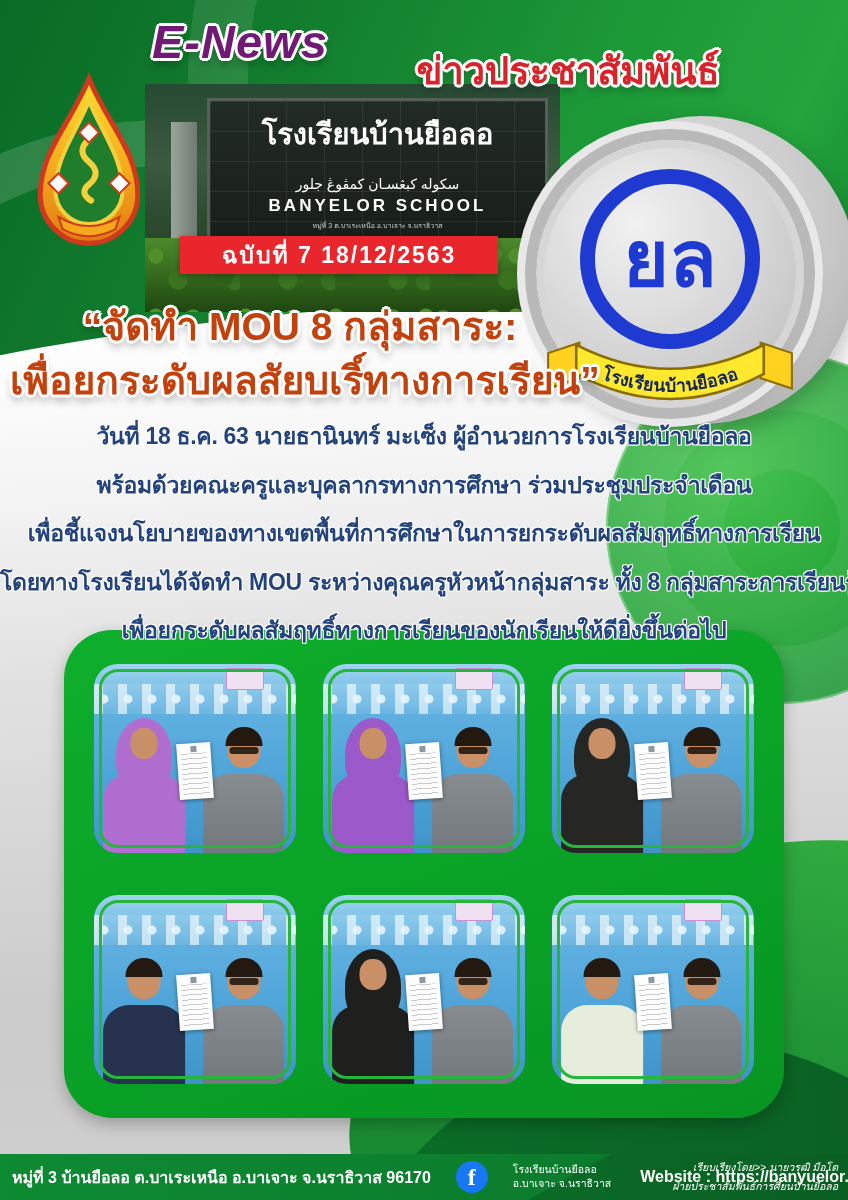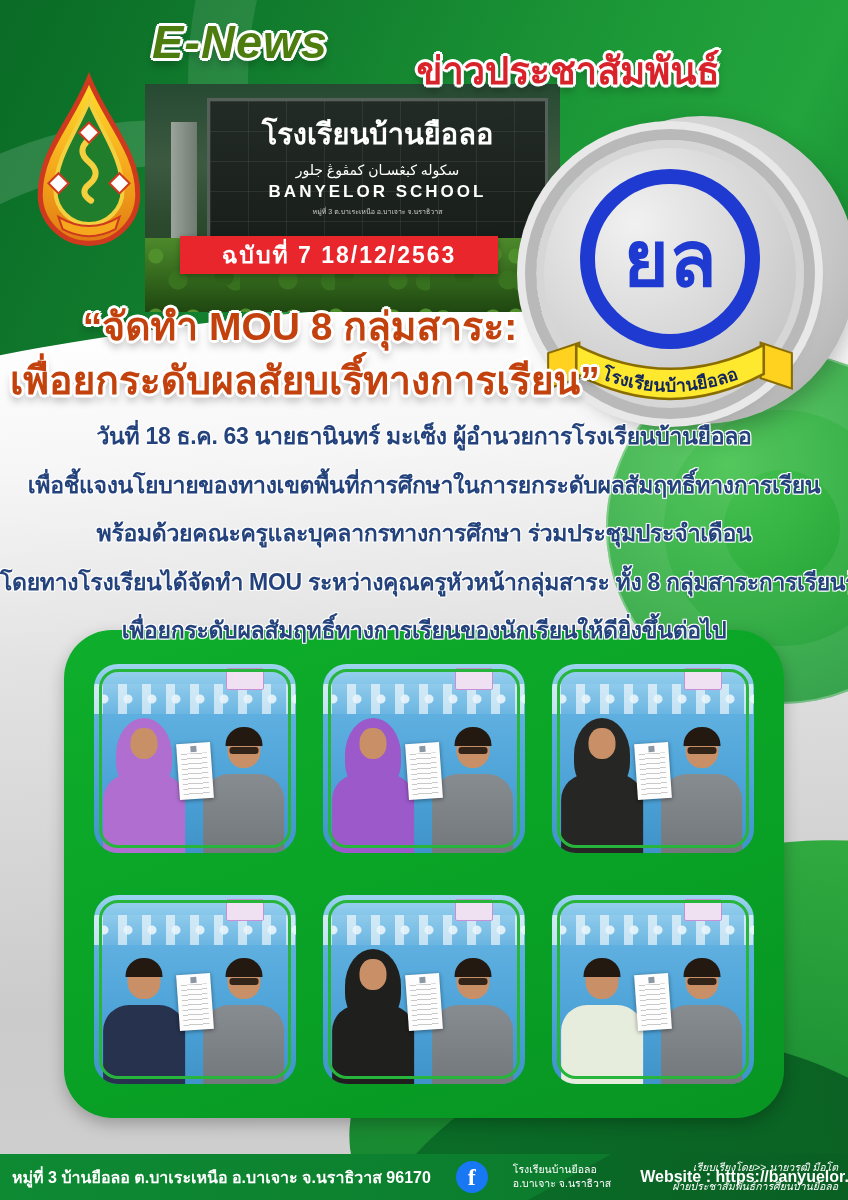--- a/index.html
+++ b/index.html
@@ -24,39 +24,39 @@
     box-shadow:0 10px 24px rgba(0,0,0,.25);}
   .sweep-bright{position:absolute;right:-230px;bottom:-60px;width:740px;height:400px;border-radius:50%;z-index:2;
     background:linear-gradient(205deg,#38b444,#1d9034 55%,#137c2c);transform:rotate(-17deg);}
   .sweep-dark{position:absolute;right:-160px;bottom:-170px;width:700px;height:330px;z-index:2;
     border-radius:50% 50% 0 0/100% 100% 0 0;
     background:linear-gradient(90deg,#0a6f28,#0b5e22);transform:rotate(-7deg);}
 
   
   .emblem{position:absolute;left:28px;top:72px;width:122px;height:178px;z-index:3;}
   .enews{position:absolute;left:152px;top:14px;z-index:4;font-style:italic;font-weight:bold;
-    font-size:47px;color:#4d7c0f;letter-spacing:1px;}
+    font-size:47px;color:#701a75;letter-spacing:1px;}
   .main-title{position:absolute;left:308px;top:40px;width:520px;z-index:4;text-align:center;
     font-weight:bold;font-size:38px;color:#d8232a;white-space:nowrap;}
   .o2{text-shadow:-2px -2px 0 #fff,2px -2px 0 #fff,-2px 2px 0 #fff,2px 2px 0 #fff,
       -3px 0 0 #fff,3px 0 0 #fff,0 -3px 0 #fff,0 3px 0 #fff,0 6px 8px rgba(0,0,0,.35);}
   .o1{text-shadow:-1px -1px 0 #fff,1px -1px 0 #fff,-1px 1px 0 #fff,1px 1px 0 #fff;}
 
   
   .sign-photo{position:absolute;left:145px;top:84px;width:415px;height:228px;z-index:2;overflow:hidden;
     background:linear-gradient(180deg,#274a33 0%,#3c5a40 35%,#2c4a2e 60%,#24401f 100%);}
   .pillar{position:absolute;left:26px;top:38px;width:26px;height:130px;background:linear-gradient(90deg,#9aa49a,#6f7a70);}
   .sign-board{position:absolute;left:62px;top:14px;right:12px;height:156px;
     background:
       repeating-linear-gradient(90deg,rgba(255,255,255,.07) 0 1px,transparent 1px 38px),
       repeating-linear-gradient(180deg,rgba(255,255,255,.07) 0 1px,transparent 1px 30px),
       linear-gradient(180deg,#232b26,#171d19);
     border:3px solid #55605a;color:#fff;text-align:center;}
   .sign-thai{font-size:29px;font-weight:bold;margin-top:10px;}
-  .sign-arabic{font-size:14px;margin-top:5px;}
+  .sign-arabic{font-size:14px;margin-top:19px;}
   .sign-eng{font-size:17px;font-weight:bold;letter-spacing:3px;margin-top:4px;text-align:center;}
   .sign-sub{font-size:7px;opacity:.75;margin-top:4px;}
   .hedge{position:absolute;left:0;bottom:0;width:100%;height:74px;
     background:
       radial-gradient(circle at 12% 30%,#4f8f2c 0 7px,transparent 8px),
       radial-gradient(circle at 30% 60%,#3a7320 0 9px,transparent 10px),
       radial-gradient(circle at 48% 25%,#568f2e 0 8px,transparent 9px),
       radial-gradient(circle at 66% 55%,#2f6119 0 9px,transparent 10px),
       radial-gradient(circle at 84% 30%,#4c8629 0 8px,transparent 9px),
       radial-gradient(circle at 95% 65%,#37701f 0 9px,transparent 10px),
@@ -203,22 +203,22 @@
     </svg>
   </div>
 
   <div class="headline">
     <div class="hl o2">“จัดทำ MOU 8 กลุ่มสาระ:</div>
     <div class="hl o2">เพื่อยกระดับผลสัยบเริ์ทางการเรียน”</div>
   </div>
 
   <div class="body-text">
     <div class="body-line o1">วันที่ 18 ธ.ค. 63 นายธานินทร์ มะเซ็ง ผู้อำนวยการโรงเรียนบ้านยือลอ</div>
+    <div class="body-line o1">พร้อมด้วยคณะครูและบุคลากรทางการศึกษา ร่วมประชุมประจำเดือน</div>
     <div class="body-line o1">เพื่อชี้แจงนโยบายของทางเขตพื้นที่การศึกษาในการยกระดับผลสัมฤทธิ์ทางการเรียน</div>
-    <div class="body-line o1">พร้อมด้วยคณะครูและบุคลากรทางการศึกษา ร่วมประชุมประจำเดือน</div>
     <div class="body-line o1">โดยทางโรงเรียนได้จัดทำ MOU ระหว่างคุณครูหัวหน้ากลุ่มสาระ ทั้ง 8 กลุ่มสาระการเรียนรู้</div>
     <div class="body-line o1">เพื่อยกระดับผลสัมฤทธิ์ทางการเรียนของนักเรียนให้ดียิ่งขึ้นต่อไป</div>
   </div>
 
   <div class="gallery">
       <div class="photo hijab" title="ครูคลุมฮิญาบสีม่วงรับมอบ MOU กับผู้อำนวยการ" style="--lc: #b06fd0;">
         <div class="deco"></div>
         <div class="pennant"></div>
         <div class="person pleft">
           <div class="scarf"></div>

